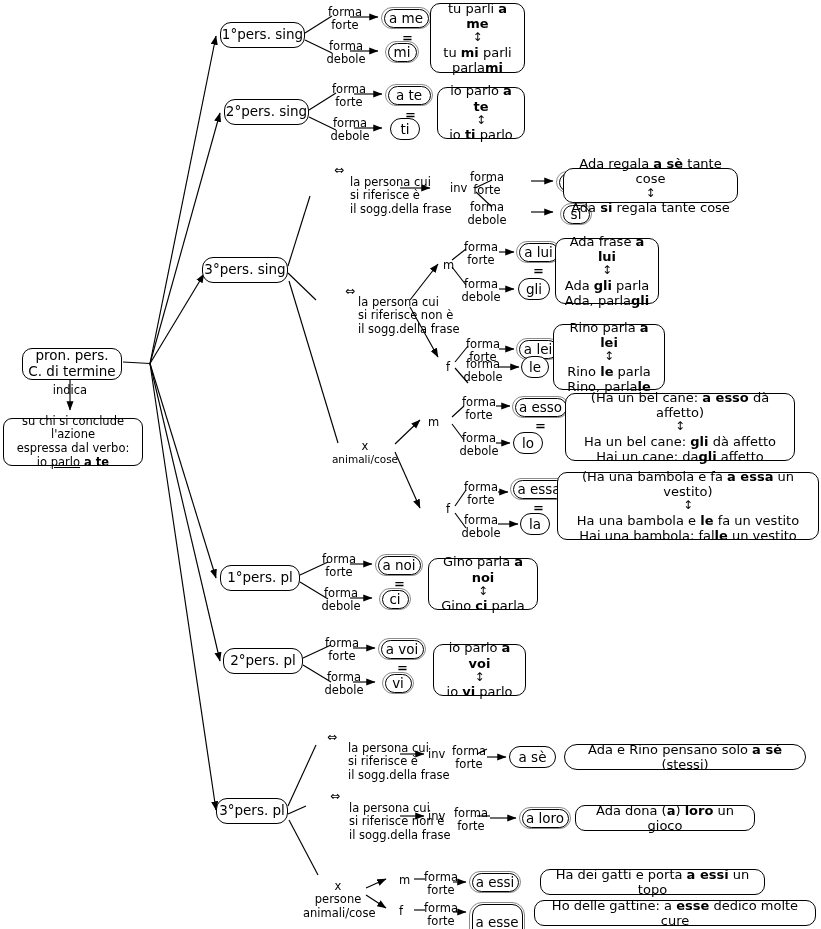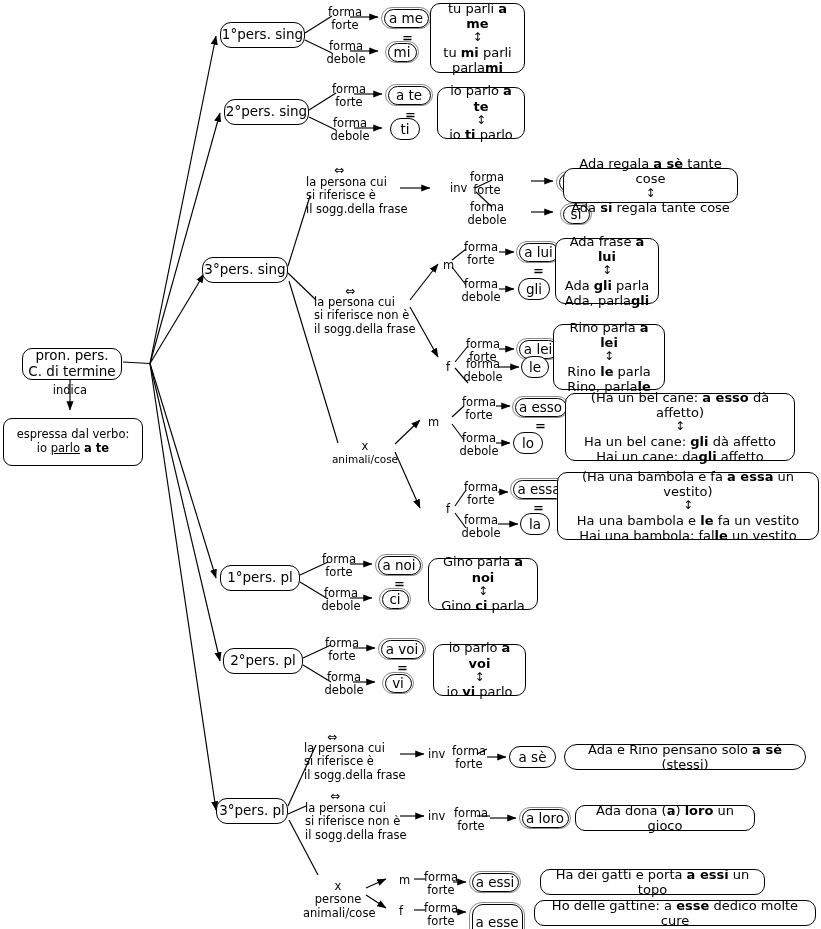--- a/index.html
+++ b/index.html
@@ -20,21 +20,21 @@
   .pill{position:absolute;box-sizing:border-box;border:1.3px solid #000;border-radius:13px;
         background:#fff;display:flex;align-items:center;justify-content:center;
         font-size:13.5px;white-space:nowrap;}
   .pill.dbl{border:1.3px solid #8c8c8c;padding:1.5px;}
   .pill.dbl > span{display:flex;align-items:center;justify-content:center;
         width:100%;height:100%;border:1.3px solid #000;border-radius:11px;}
 
   
   .lbl{position:absolute;font-size:11.5px;line-height:1.17;white-space:nowrap;}
   .lbl.c{text-align:center;}
-  .lbl.l{text-align:left;}
+  .lbl.l{text-align:left;margin-left:44px;}
   .lbl.small{font-size:10.5px;}
 
   .eq{position:absolute;font-size:13px;font-weight:bold;line-height:1;}
   .updn{display:block;font-size:12px;line-height:1.1;}
   .bidi{position:absolute;font-size:12px;line-height:1;}
   b{font-weight:bold;}
   u{text-decoration:underline;}
 </style>
 </head>
 <body>
@@ -141,20 +141,21 @@
       <path d="M453,912 L466,912" marker-end="url(#ah)"></path>
     </g>
   </svg>
 
   <div class="rbox root" style="left:22px;top:348px;width:100px;height:32px;flex-direction:column;">
     <span>pron. pers.</span>
     <span>C. di termine</span>
   </div>
   <div class="lbl c" style="left:44px;top:384px;width:52px;">indica</div>
   <div class="rbox" style="left:3px;top:418px;width:140px;height:48px;flex-direction:column;font-size:11.5px;">
+    <span>su chi si conclude l'azione</span>
     <span>espressa dal verbo:</span>
     <span><span>io </span><u>parlo</u><b> a te</b></span>
   </div>
 
   <div class="rbox person" style="left:220px;top:22px;width:85px;height:26px;">1°pers. sing</div>
   <div class="rbox person" style="left:224px;top:99px;width:85px;height:26px;">2°pers. sing</div>
   <div class="rbox person" style="left:202px;top:257px;width:86px;height:26px;">3°pers. sing</div>
   <div class="rbox person" style="left:220px;top:565px;width:80px;height:26px;">1°pers. pl</div>
   <div class="rbox person" style="left:223px;top:648px;width:80px;height:26px;">2°pers. pl</div>
   <div class="rbox person" style="left:216px;top:798px;width:72px;height:26px;">3°pers. pl</div>

